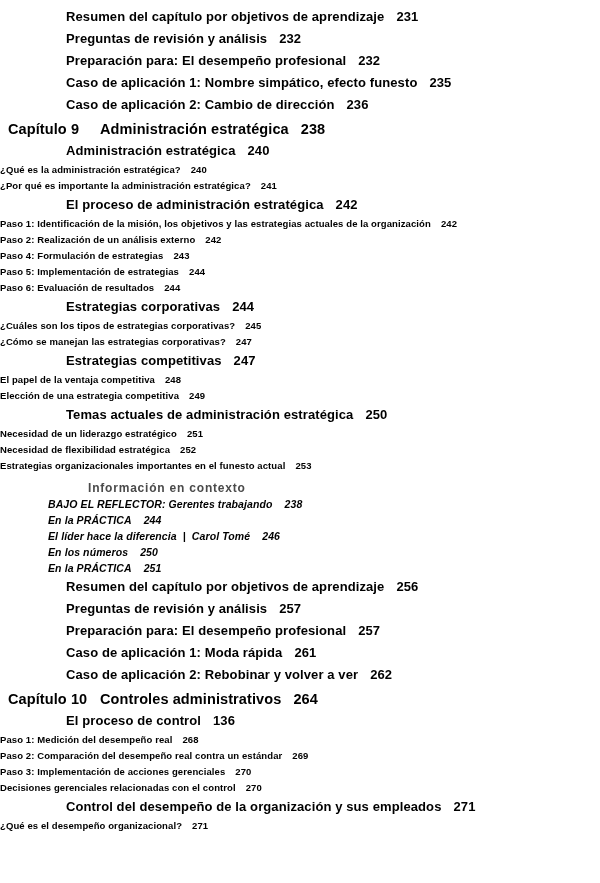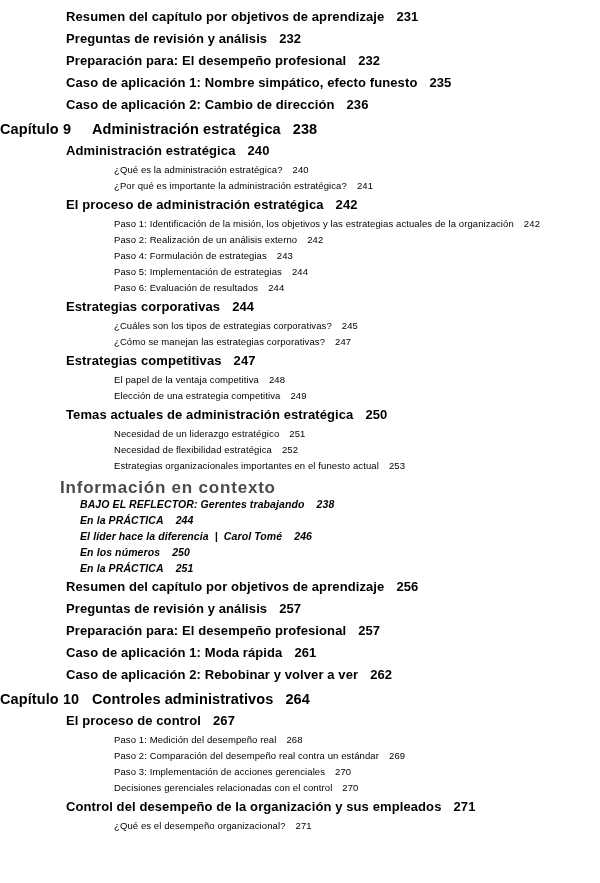--- a/index.html
+++ b/index.html
@@ -9,28 +9,28 @@
     overflow:hidden;
     font-family:"Liberation Sans",sans-serif;
     color:#000;
     -webkit-font-smoothing:antialiased;
   }
   .page{padding-top:6px}
   .r{white-space:nowrap}
   
   .h1{padding-left:66px;font-size:13px;font-weight:bold;line-height:22px;letter-spacing:0.1px}
   
-  .h2{padding-left:114px;font-size:9.5px;font-weight:normal;line-height:16px;letter-spacing:0.1px}
+  .h2{font-size:9.5px;font-weight:bold;line-height:16px;letter-spacing:0.1px}
   
-  .ch{padding-left:0;font-size:14.5px;font-weight:bold;line-height:22px;margin-top:2px;letter-spacing:0.1px}
+  .ch{padding-left:8px;font-size:14.5px;font-weight:bold;line-height:22px;margin-top:2px;letter-spacing:0.1px}
   .cl{display:inline-block;width:92px}
   
-  .cth{padding-left:60px;font-size:17px;font-weight:bold;letter-spacing:0.8px;color:#4a4a4a;line-height:16px;margin-top:6px}
+  .cth{padding-left:88px;font-size:12px;font-weight:bold;letter-spacing:0.8px;color:#4a4a4a;line-height:16px;margin-top:6px}
   
-  .ctx{padding-left:80px;font-size:10.5px;font-weight:bold;font-style:italic;line-height:16px;letter-spacing:0.1px}
+  .ctx{padding-left:48px;font-size:10.5px;font-weight:bold;font-style:italic;line-height:16px;letter-spacing:0.1px}
   .p{margin-left:12px}
   .h2 .p{margin-left:10px}
 </style>
 </head>
 <body>
 
 <div class="page">
   <div class="r h1"><span class="t">Resumen del capítulo por objetivos de aprendizaje</span><span class="p">231</span></div>
   <div class="r h1"><span class="t">Preguntas de revisión y análisis</span><span class="p">232</span></div>
   <div class="r h1"><span class="t">Preparación para: El desempeño profesional</span><span class="p">232</span></div>
@@ -67,20 +67,20 @@
   <div class="r ctx"><span class="t">En la PRÁCTICA</span><span class="p">251</span></div>
 
   <div class="r h1"><span class="t">Resumen del capítulo por objetivos de aprendizaje</span><span class="p">256</span></div>
   <div class="r h1"><span class="t">Preguntas de revisión y análisis</span><span class="p">257</span></div>
   <div class="r h1"><span class="t">Preparación para: El desempeño profesional</span><span class="p">257</span></div>
   <div class="r h1"><span class="t">Caso de aplicación 1: Moda rápida</span><span class="p">261</span></div>
   <div class="r h1"><span class="t">Caso de aplicación 2: Rebobinar y volver a ver</span><span class="p">262</span></div>
 
   <div class="r ch"><span class="cl">Capítulo 10</span><span class="t">Controles administrativos</span><span class="p">264</span></div>
 
-  <div class="r h1"><span class="t">El proceso de control</span><span class="p">267</span></div>
+  <div class="r h1"><span class="t">El proceso de control</span><span class="p">136</span></div>
   <div class="r h2"><span class="t">Paso 1: Medición del desempeño real</span><span class="p">268</span></div>
   <div class="r h2"><span class="t">Paso 2: Comparación del desempeño real contra un estándar</span><span class="p">269</span></div>
   <div class="r h2"><span class="t">Paso 3: Implementación de acciones gerenciales</span><span class="p">270</span></div>
   <div class="r h2"><span class="t">Decisiones gerenciales relacionadas con el control</span><span class="p">270</span></div>
   <div class="r h1"><span class="t">Control del desempeño de la organización y sus empleados</span><span class="p">271</span></div>
   <div class="r h2"><span class="t">¿Qué es el desempeño organizacional?</span><span class="p">271</span></div>
 </div>
 
 </body></html>

